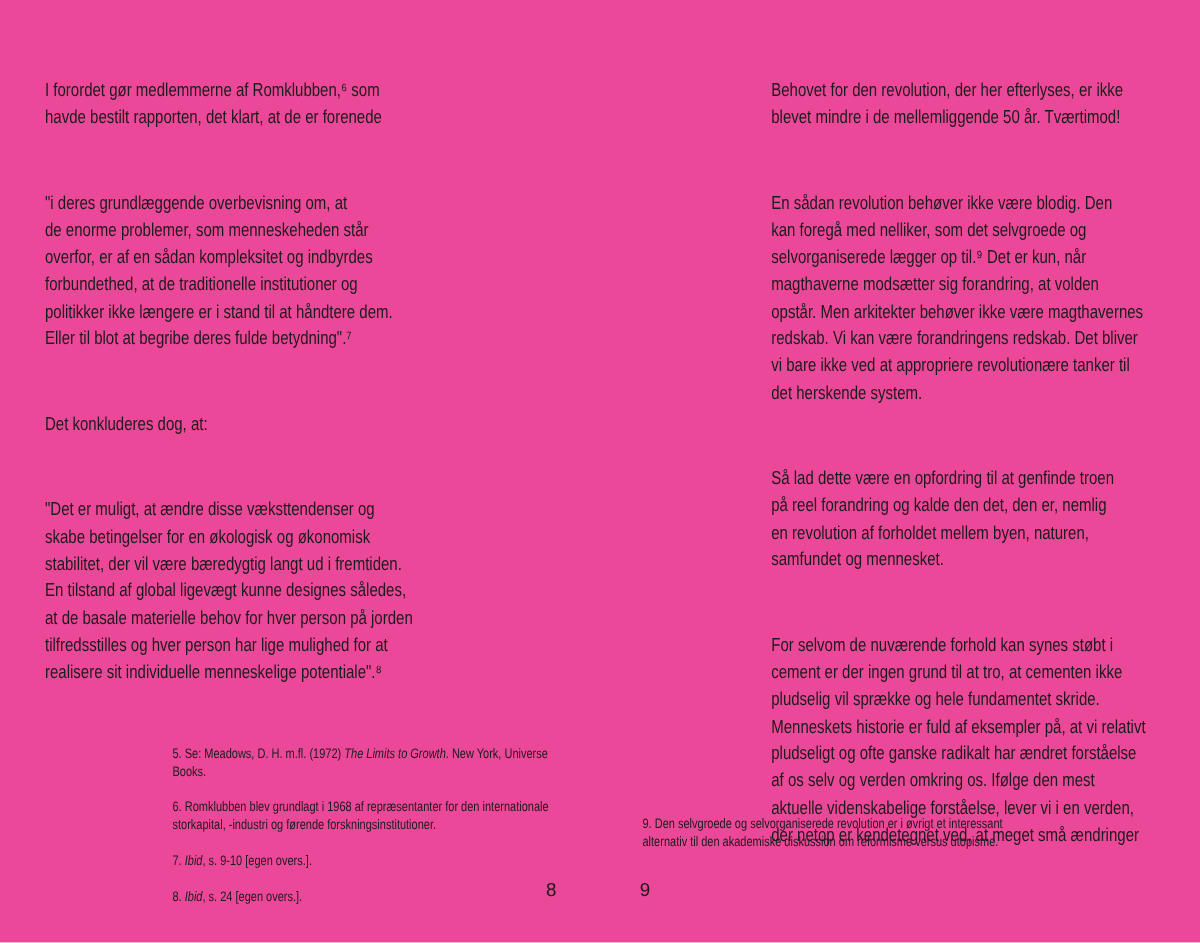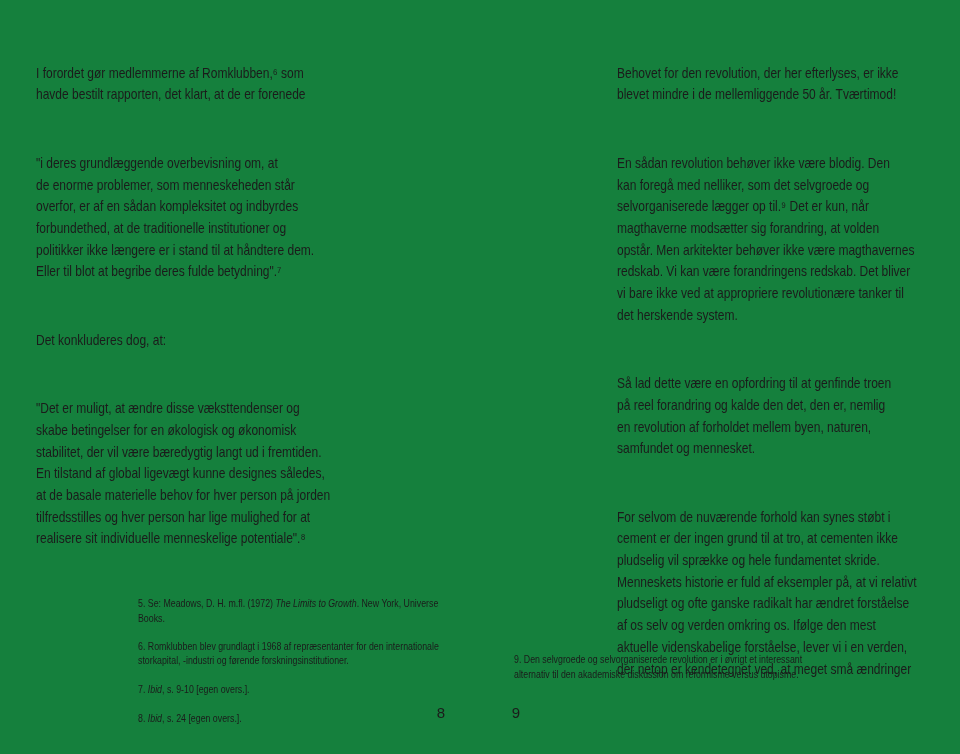--- a/index.html
+++ b/index.html
@@ -11,21 +11,21 @@
     width: 960px;
     height: 754px;
     position: relative;
     overflow: hidden;
     font-family: "Liberation Sans", "DejaVu Sans", sans-serif;
     color: #1b1b1b;
   }
   .spread {
     position: absolute;
     inset: 0;
-    background: #15803d;
+    background: #ec4899;
   }
   
   .textcol {
     position: absolute;
     top: 40px;
     font-size: 15px;
     line-height: 21.7px;
     white-space: pre-line;
     transform: scaleX(0.8);
     transform-origin: 0 0;

